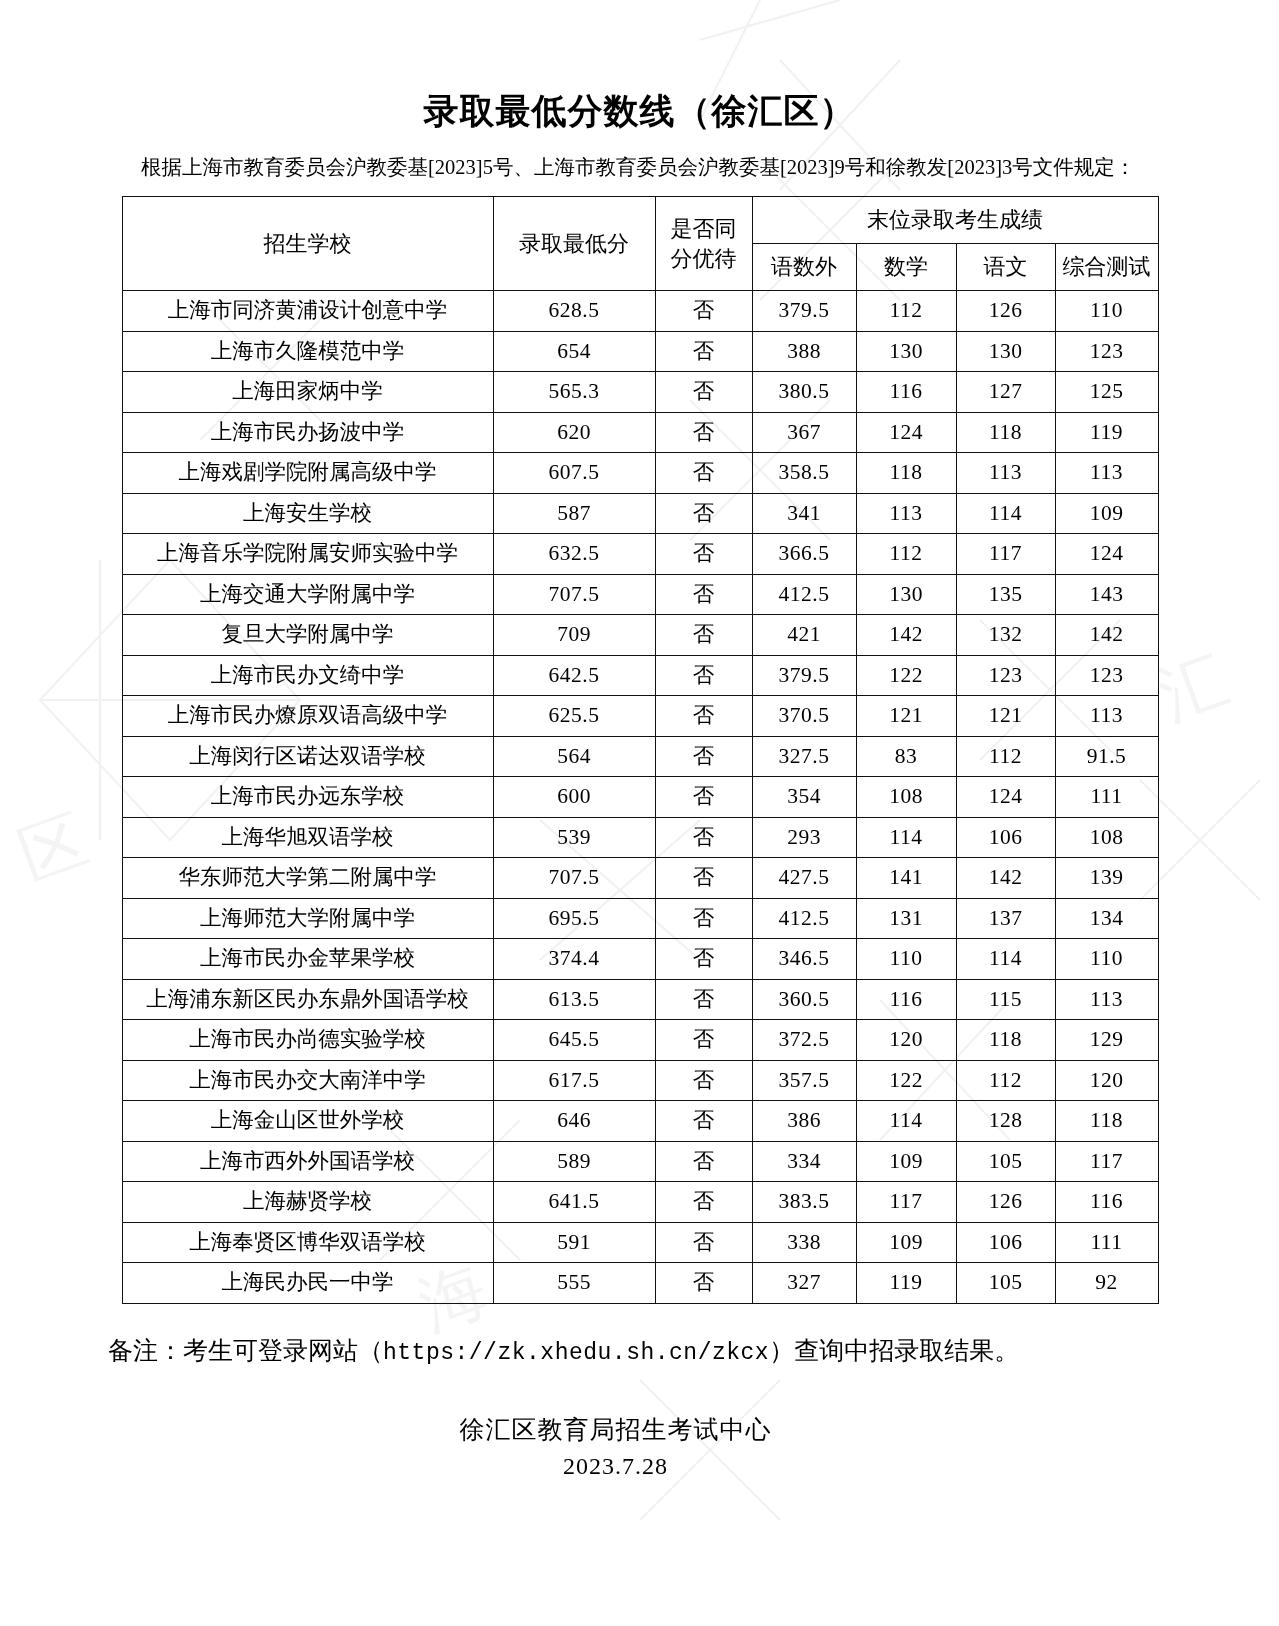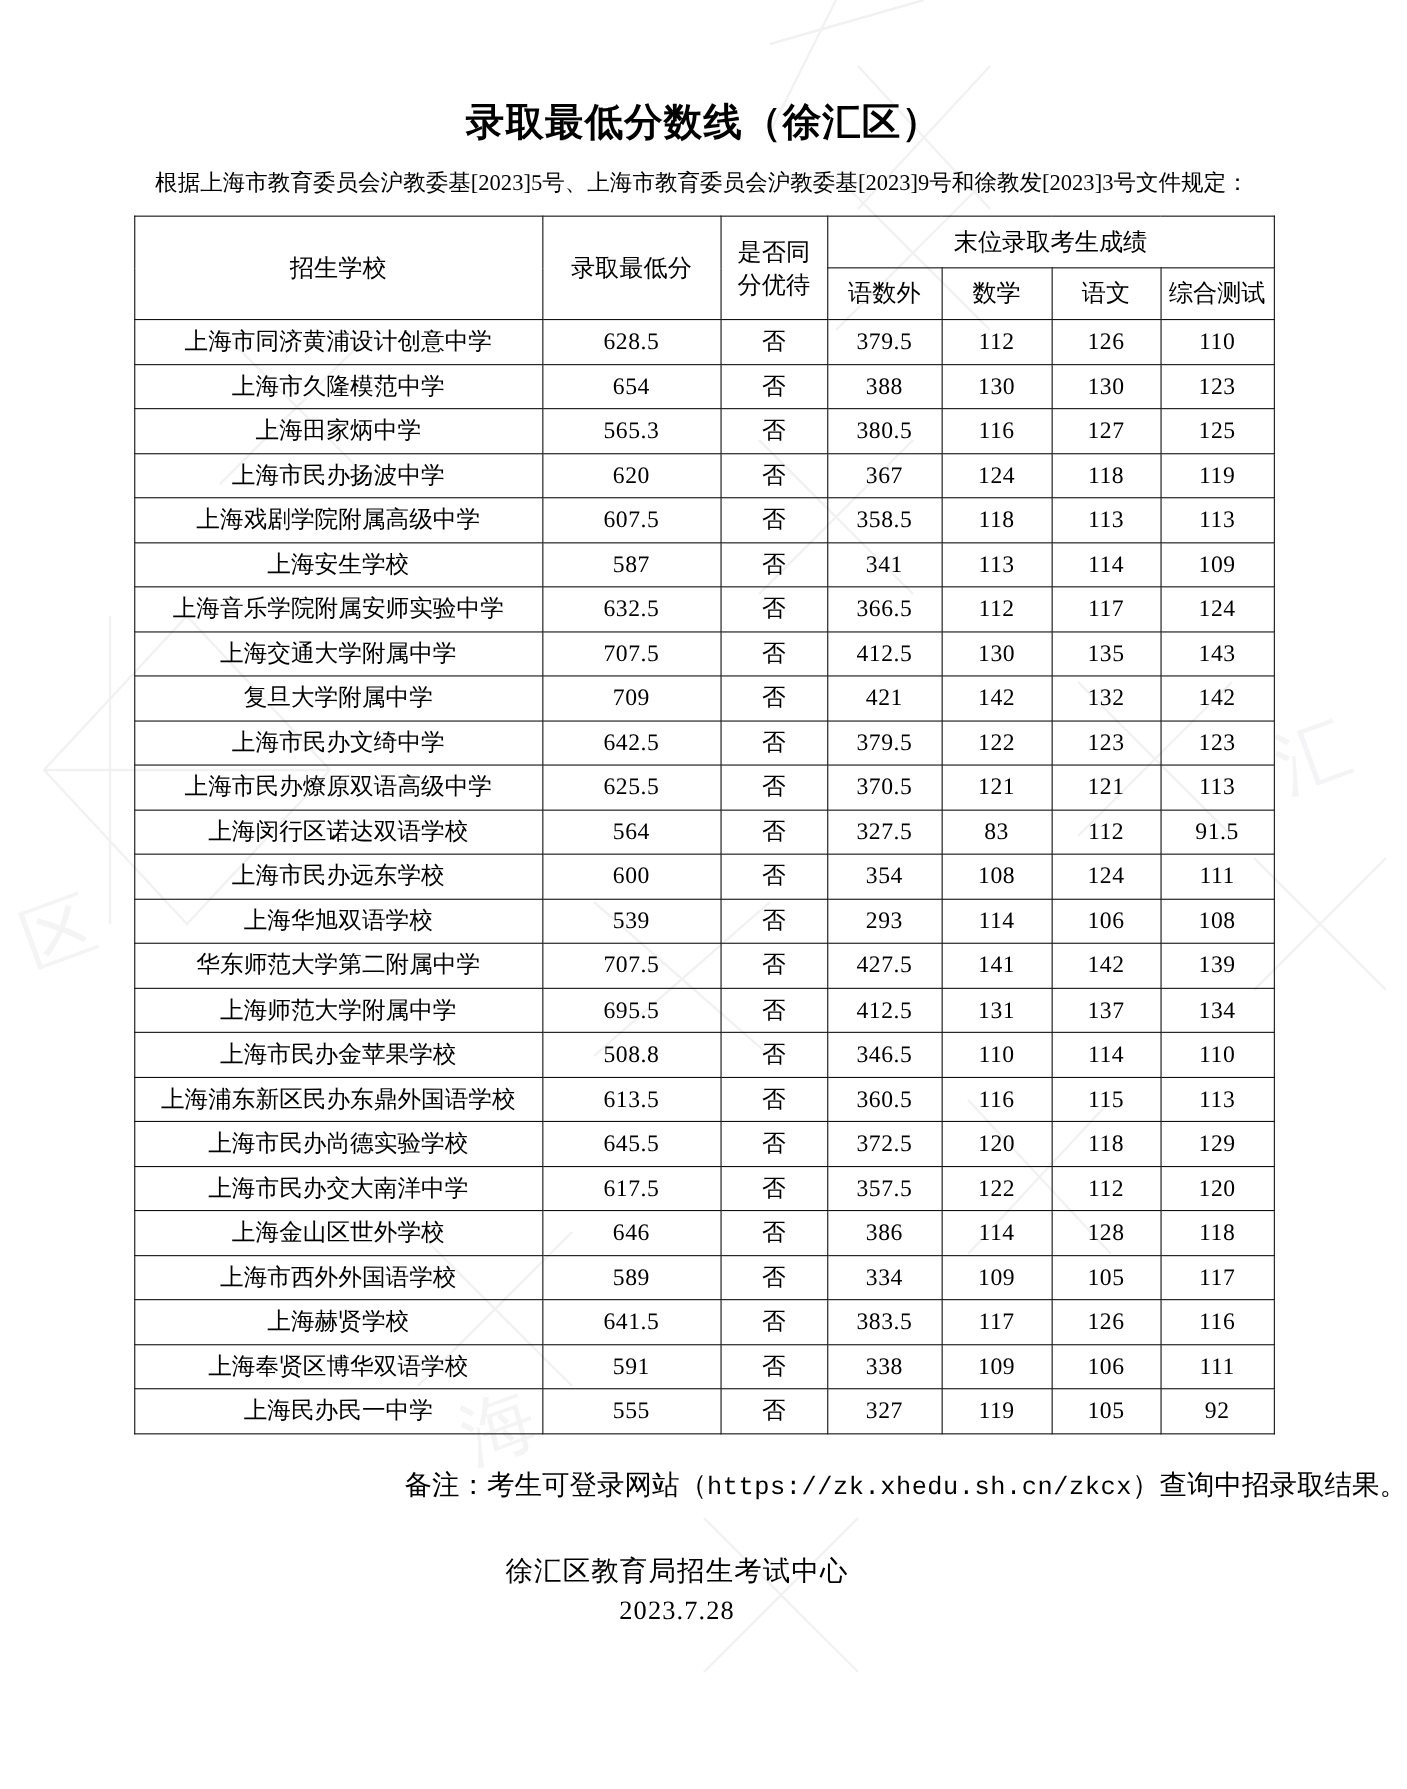--- a/index.html
+++ b/index.html
@@ -111,21 +111,20 @@
   col.c-s2     { width: 100px; }
   col.c-s3     { width: 99px; }
   col.c-s4     { width: 103px; }
 
   
   .note {
     margin: 30px 0 0 108px;
     font-size: 25px;
     line-height: 34px;
     font-family: "Liberation Serif", "DejaVu Serif", serif;
-    text-align: right;
   }
   .note .url {
     font-family: "Liberation Mono", "DejaVu Sans Mono", monospace;
     font-size: 23px;
     letter-spacing: 0.5px;
   }
   .signature {
     margin-top: 42px;
     text-align: center;
     padding-right: 48px;
@@ -350,21 +349,21 @@
               <td class="school-name">上海师范大学附属中学</td>
               <td class="num">695.5</td>
               <td>否</td>
               <td class="num">412.5</td>
               <td class="num">131</td>
               <td class="num">137</td>
               <td class="num">134</td>
             </tr>
             <tr>
               <td class="school-name">上海市民办金苹果学校</td>
-              <td class="num">508.8</td>
+              <td class="num">374.4</td>
               <td>否</td>
               <td class="num">346.5</td>
               <td class="num">110</td>
               <td class="num">114</td>
               <td class="num">110</td>
             </tr>
             <tr>
               <td class="school-name">上海浦东新区民办东鼎外国语学校</td>
               <td class="num">613.5</td>
               <td>否</td>

